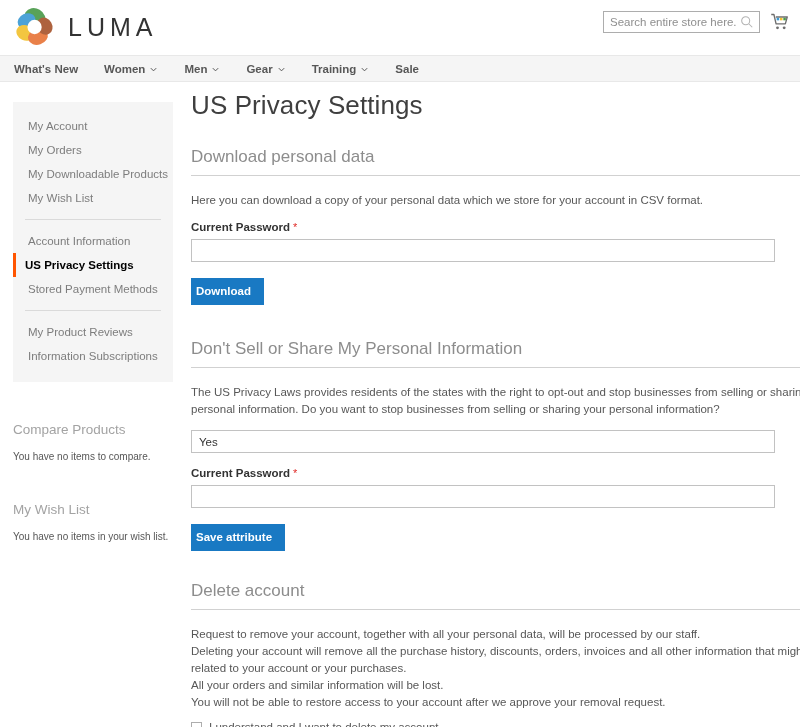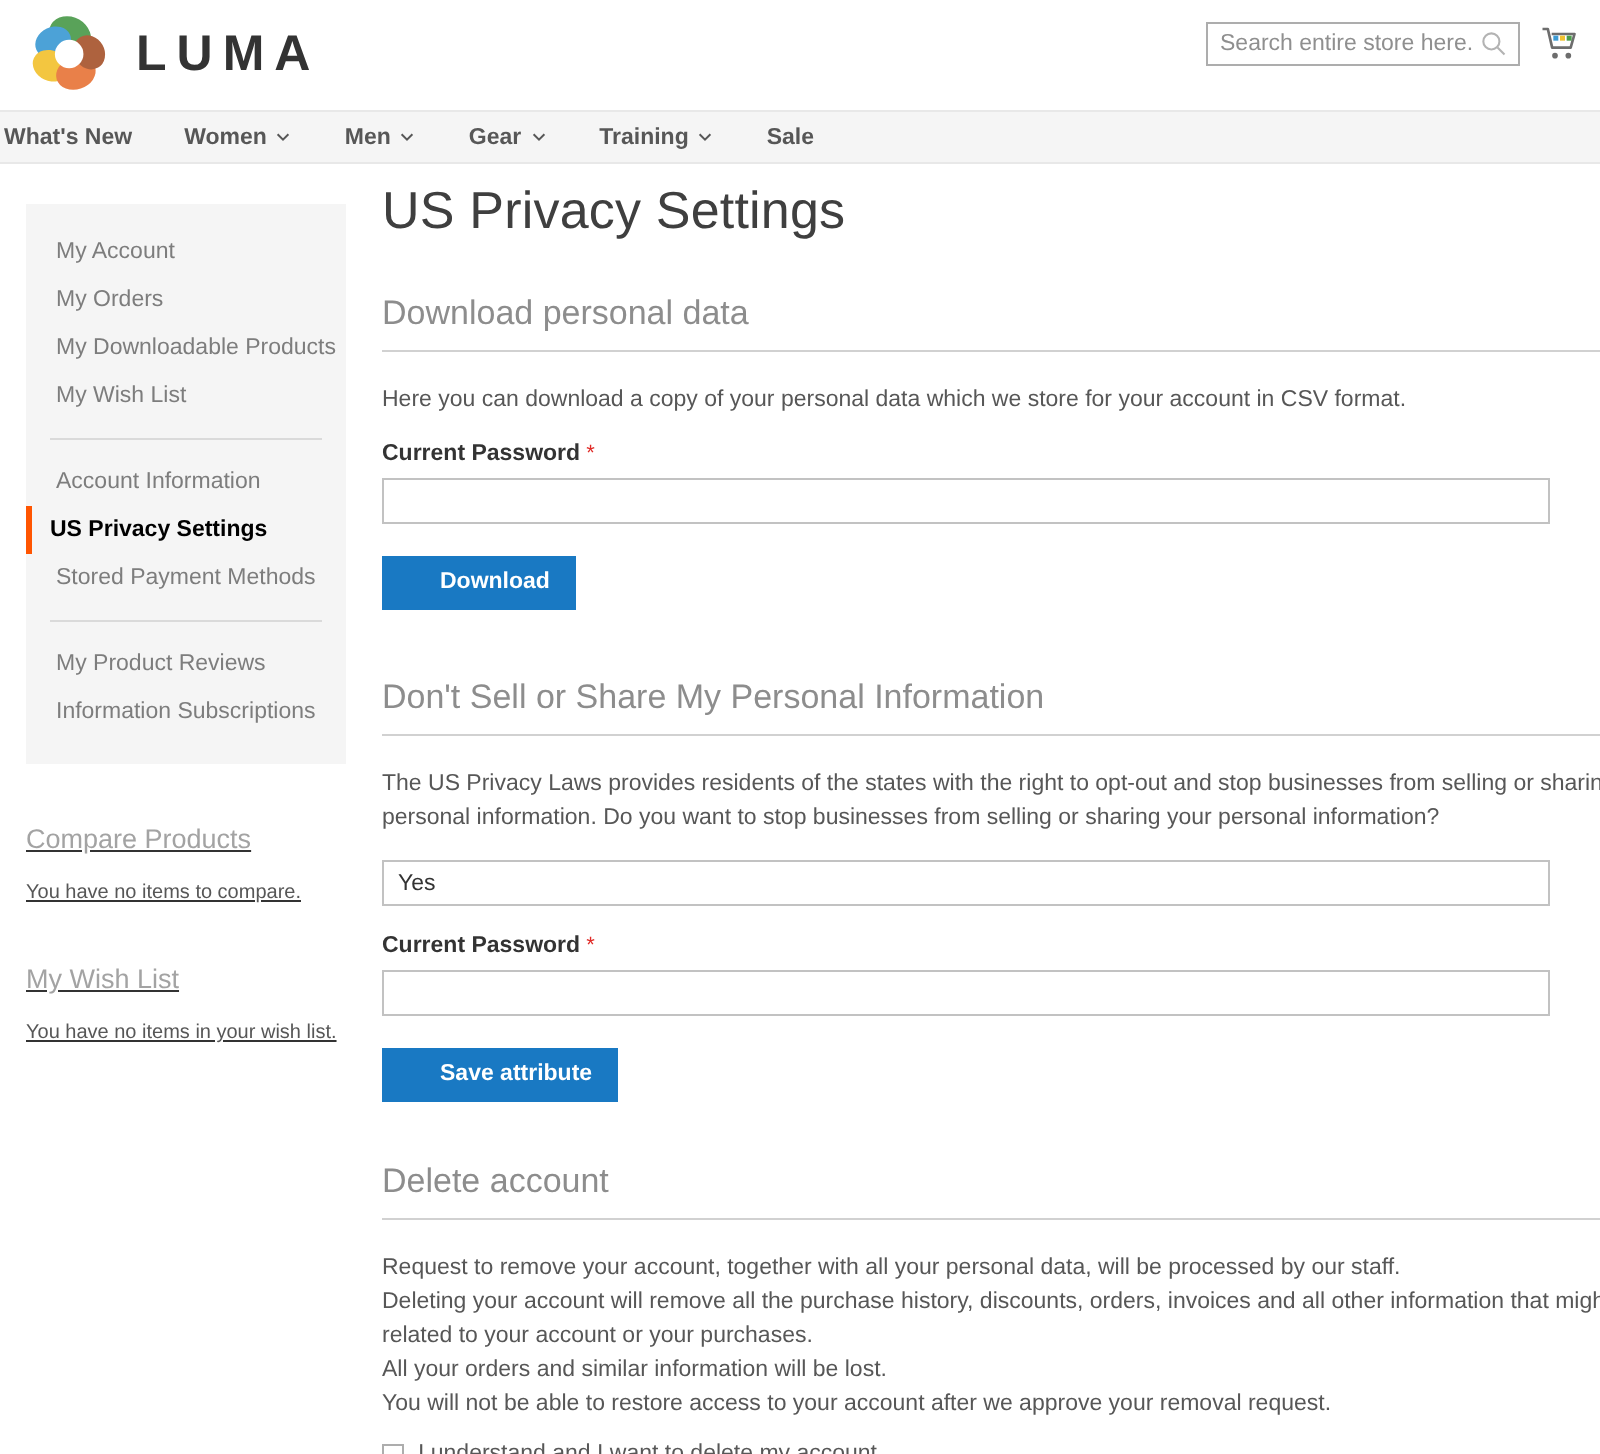--- a/index.html
+++ b/index.html
@@ -21,21 +21,21 @@
   .logo-wrap {
     position: absolute;
     left: 14px; top: 6px;
     display: flex; align-items: center; gap: 12px;
   }
   .logo-mark { width: 42px; height: 42px; display: block; }
   .logo-text {
     font-size: 25px;
     letter-spacing: 5px;
     color: #333333;
-    font-weight: 700;
+    font-weight: 400;
   }
   .header-right {
     position: absolute;
     right: 10px; top: 11px;
     display: flex; align-items: center; gap: 10px;
   }
   .search-box {
     position: relative;
     width: 157px; height: 22px;
     border: 1px solid #adadad;
@@ -57,21 +57,21 @@
   }
   .cart-icon { width: 20px; height: 20px; display: block; }
 
   
   .nav {
     height: 27px;
     background: #f5f5f5;
     border-top: 1px solid #e8e8e8;
     border-bottom: 1px solid #e8e8e8;
     display: flex; align-items: center;
-    padding-left: 2px;
+    padding-left: 14px;
   }
   .nav-item {
     display: flex; align-items: center; gap: 4px;
     font-size: 11.5px;
     font-weight: bold;
     color: #575757;
     margin-right: 26px;
     cursor: pointer;
     white-space: nowrap;
   }
@@ -106,21 +106,21 @@
     cursor: pointer;
     border-left: 3px solid transparent;
     white-space: nowrap;
   }
   .acct-item.active {
     color: #000000;
     font-weight: bold;
     border-left: 3px solid #ff5501;
     padding-left: 9px;
   }
-  .side-block { margin-top: 30px; padding-left: 0px; text-decoration: underline; }
+  .side-block { margin-top: 40px; padding-left: 0px; }
   .side-block-title {
     font-size: 13.5px;
     color: #a3a3a3;
     font-weight: 400;
     margin-bottom: 14px;
   }
   .side-block-text {
     font-size: 10px;
     color: #575757;
   }
@@ -191,21 +191,21 @@
     pointer-events: none;
   }
   .btn {
     display: inline-block;
     background: #1979c3;
     color: #ffffff;
     border: 1px solid #1979c3;
     font-family: "Liberation Sans", sans-serif;
     font-size: 11.5px;
     font-weight: bold;
-    padding: 6px 12px 7px 28px;
+    padding: 6px 12px 7px 4px;
     cursor: pointer;
     line-height: 12px;
   }
   .mt16 { margin-top: 16px; }
   .sec-gap { height: 34px; }
   .sec-gap-sm { height: 30px; }
   .check-row {
     display: flex; align-items: center; gap: 7px;
     margin-bottom: 10px;
   }

